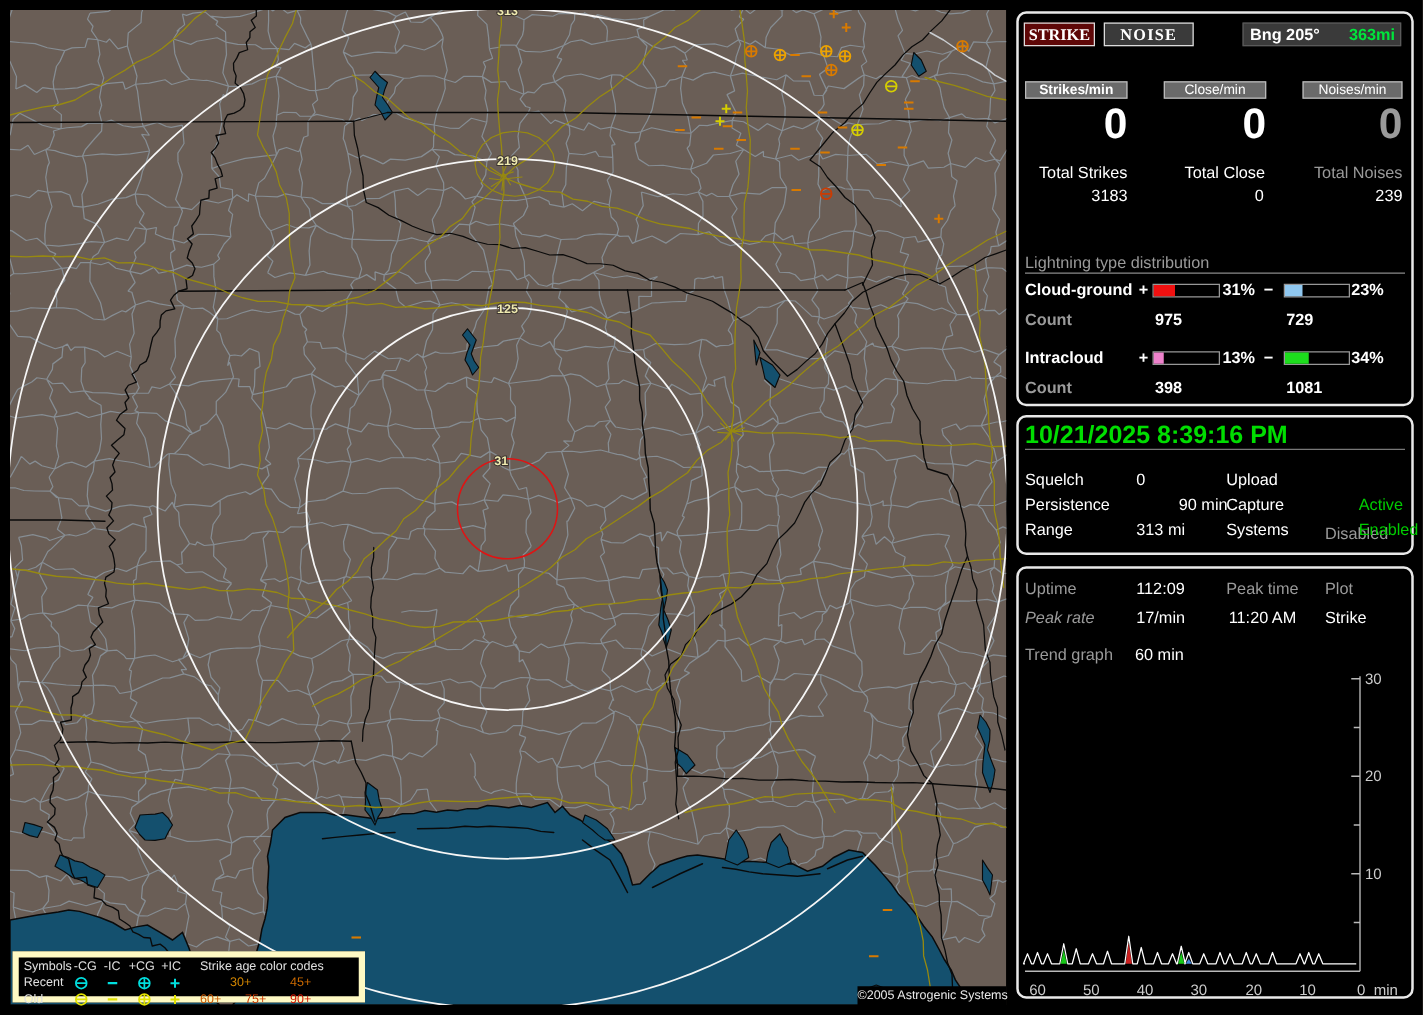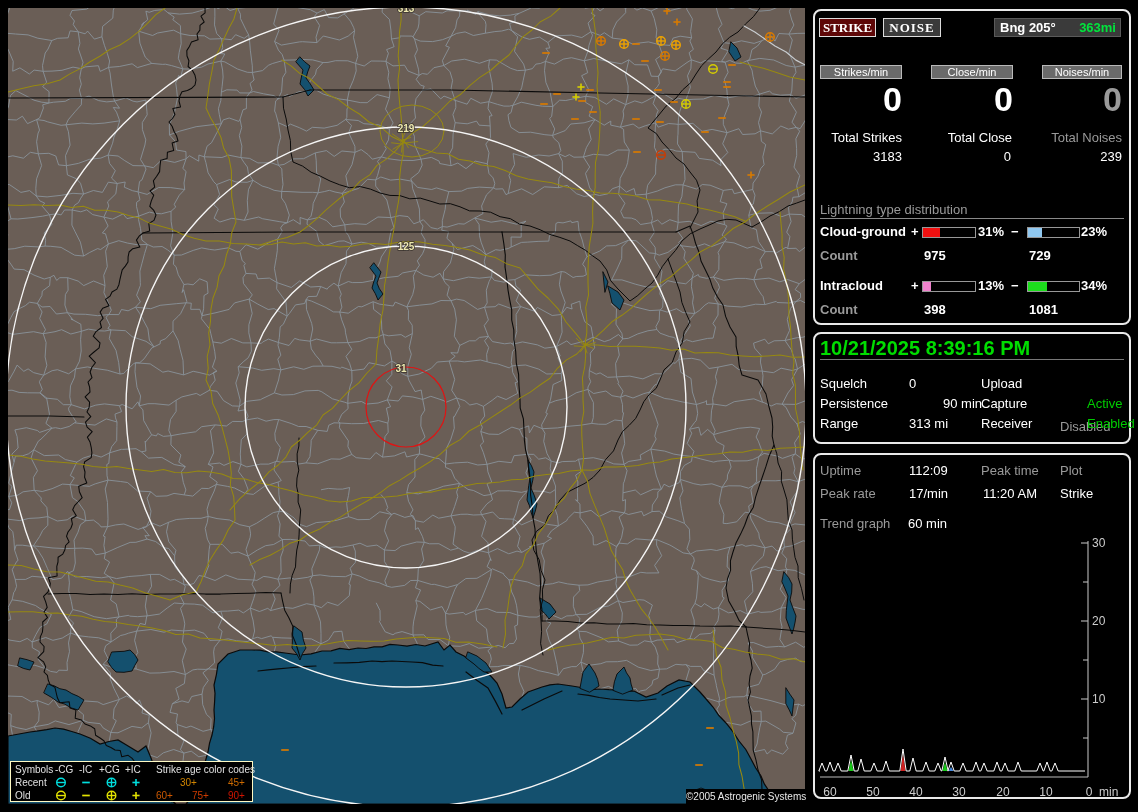--- a/index.html
+++ b/index.html
@@ -159,21 +159,21 @@
 <line x1="747.4" y1="175" x2="754.6" y2="175" stroke="#d87a00" stroke-width="1.6"></line>
     <line x1="751" y1="171.4" x2="751" y2="178.6" stroke="#d87a00" stroke-width="1.6"></line>
 <line x1="577.4" y1="87" x2="584.6" y2="87" stroke="#d6ce00" stroke-width="1.6"></line>
     <line x1="581" y1="83.4" x2="581" y2="90.6" stroke="#d6ce00" stroke-width="1.6"></line>
 <line x1="572.4" y1="97" x2="579.6" y2="97" stroke="#d6ce00" stroke-width="1.6"></line>
     <line x1="576" y1="93.4" x2="576" y2="100.6" stroke="#d6ce00" stroke-width="1.6"></line>
 <line x1="281.2" y1="750" x2="288.8" y2="750" stroke="#d87a00" stroke-width="1.7"></line>
 <line x1="706.2" y1="728" x2="713.8" y2="728" stroke="#d87a00" stroke-width="1.7"></line>
 <line x1="695.2" y1="765" x2="702.8" y2="765" stroke="#d87a00" stroke-width="1.7"></line>
 </svg>
-<div class="abs" style="left:10px;top:761px;width:243px;height:41px;background:#000;border:1px solid #fef9c3;font-size:10px;color:#e0e0e0;line-height:12px;">
+<div class="abs" style="left:10px;top:761px;width:282px;height:41px;background:#000;border:5px solid #fef9c3;font-size:10px;color:#e0e0e0;line-height:12px;">
 <div class="abs" style="left:4px;top:2px;white-space:nowrap;">Symbols</div>
 <div class="abs" style="left:44px;top:2px;white-space:nowrap;">-CG</div>
 <div class="abs" style="left:68px;top:2px;white-space:nowrap;">-IC</div>
 <div class="abs" style="left:88px;top:2px;white-space:nowrap;">+CG</div>
 <div class="abs" style="left:114px;top:2px;white-space:nowrap;">+IC</div>
 <div class="abs" style="left:145px;top:2px;white-space:nowrap;">Strike age color codes</div>
 <div class="abs" style="left:4px;top:15px;">Recent</div>
     <div class="abs" style="left:4px;top:28px;">Old</div>
 <svg class="abs" style="left:0;top:0" width="241" height="39" viewBox="0 0 241 39">
 <circle cx="50" cy="20.5" r="4.3" fill="none" stroke="#00dfdf" stroke-width="1.4"></circle>
@@ -198,26 +198,26 @@
     <div class="abs" style="left:217px;top:15px;color:#cc6a00;">45+</div>
 <div class="abs" style="left:145px;top:28px;color:#cc5800;">60+</div>
     <div class="abs" style="left:181px;top:28px;color:#cc3a00;">75+</div>
     <div class="abs" style="left:217px;top:28px;color:#d01400;">90+</div>
 </div>
 <div class="abs" style="left:686px;top:789px;width:119px;height:15px;background:#000;color:#e8e8e8;font-size:10px;line-height:15px;text-align:center;white-space:nowrap;">©2005 Astrogenic Systems</div>
 <div class="panel" style="left:813px;top:9px;width:318px;height:316px;"></div>
 <div class="panel" style="left:813px;top:332px;width:318px;height:112px;"></div>
 <div class="panel" style="left:813px;top:453px;width:318px;height:346px;"></div>
 <div class="btn" style="left:819px;top:18px;width:57px;height:19px;background:#5e0707;font-size:13px;line-height:17px;font-family:'Liberation Serif',serif;">STRIKE</div>
-<div class="btn" style="left:883px;top:18px;width:58px;height:19px;background:#3a3a3a;font-size:13px;line-height:17px;font-family:'Liberation Serif',serif;letter-spacing:1px;">NOISE</div>
+<div class="btn" style="left:883px;top:18px;width:72px;height:19px;background:#3a3a3a;font-size:13px;line-height:17px;font-family:'Liberation Serif',serif;letter-spacing:1px;">NOISE</div>
 <div class="abs" style="left:994px;top:18px;width:127px;height:19px;background:#3a3a3a;border:1px solid #5a5a5a;">
     <span class="abs b" style="left:5px;top:1px;font-size:13px;color:#fff;">Bng 205°</span>
     <span class="abs b" style="right:4px;top:1px;font-size:13px;color:#00e53c;">363mi</span>
   </div>
-<div class="btn" style="left:820px;top:65px;width:82px;height:14px;background:#6a6a6a;font-size:11px;line-height:13px;font-weight:normal;border-color:#b9b9b9;">Strikes/min</div>
+<div class="btn" style="left:820px;top:65px;width:82px;height:14px;background:#6a6a6a;font-size:11px;line-height:13px;font-weight:bold;border-color:#b9b9b9;">Strikes/min</div>
 <div class="btn" style="left:931px;top:65px;width:82px;height:14px;background:#6a6a6a;font-size:11px;line-height:13px;font-weight:normal;border-color:#b9b9b9;">Close/min</div>
 <div class="btn" style="left:1042px;top:65px;width:80px;height:14px;background:#6a6a6a;font-size:11px;line-height:13px;font-weight:normal;border-color:#b9b9b9;">Noises/min</div>
 <div class="t b ra" style="left:802px;top:85px;width:100px;font-size:34px;line-height:28px;">0</div>
 <div class="t b ra" style="left:913px;top:85px;width:100px;font-size:34px;line-height:28px;">0</div>
 <div class="t b ra gy" style="left:1022px;top:85px;width:100px;font-size:34px;line-height:28px;">0</div>
 <div class="t ra" style="left:802px;top:131px;width:100px;">Total Strikes</div>
 <div class="t ra" style="left:912px;top:131px;width:100px;">Total Close</div>
 <div class="t ra gy" style="left:1022px;top:131px;width:100px;">Total Noises</div>
 <div class="t ra" style="left:802px;top:150px;width:100px;">3183</div>
 <div class="t ra" style="left:911px;top:150px;width:100px;">0</div>
@@ -257,27 +257,27 @@
 <div class="t" style="left:820px;top:377px;">Squelch</div>
 <div class="t" style="left:909px;top:377px;">0</div>
 <div class="t" style="left:981px;top:377px;">Upload</div>
 <div class="t" style="left:1060px;top:377px;margin-top:43px;"><span class="gy">Disabled</span></div>
 <div class="t" style="left:820px;top:397px;">Persistence</div>
 <div class="t" style="left:943px;top:397px;">90 min</div>
 <div class="t" style="left:981px;top:397px;">Capture</div>
 <div class="t" style="left:1060px;top:397px;"><span class="gn">Active</span></div>
 <div class="t" style="left:820px;top:417px;">Range</div>
 <div class="t" style="left:909px;top:417px;">313 mi</div>
-<div class="t" style="left:981px;top:417px;">Receiver</div>
+<div class="t" style="left:981px;top:417px;">Systems</div>
 <div class="t" style="left:1060px;top:417px;"><span class="gn">Enabled</span></div>
 <div class="t gy" style="left:820px;top:464px;">Uptime</div>
 <div class="t" style="left:909px;top:464px;">112:09</div>
 <div class="t gy" style="left:981px;top:464px;">Peak time</div>
 <div class="t gy" style="left:1060px;top:464px;">Plot</div>
-<div class="t gy" style="left:820px;top:487px;">Peak rate</div>
+<div class="t gy" style="left:820px;top:487px;font-style:italic;">Peak rate</div>
 <div class="t" style="left:909px;top:487px;">17/min</div>
 <div class="t" style="left:983px;top:487px;">11:20 AM</div>
 <div class="t" style="left:1060px;top:487px;">Strike</div>
 <div class="t gy" style="left:820px;top:517px;">Trend graph</div>
 <div class="t" style="left:908px;top:517px;">60 min</div>
 <svg class="abs" style="left:813px;top:453px;" width="318" height="346" viewBox="813 453 318 346">
 <line x1="1088" y1="541" x2="1088" y2="777" stroke="#b9b9b9" stroke-width="1.1"></line>
 <line x1="820" y1="777" x2="1088" y2="777" stroke="#b9b9b9" stroke-width="1.1"></line>
 <line x1="1083" y1="738" x2="1088" y2="738" stroke="#b9b9b9" stroke-width="1.1"></line>
 <line x1="1081" y1="699" x2="1088" y2="699" stroke="#b9b9b9" stroke-width="1.1"></line>

